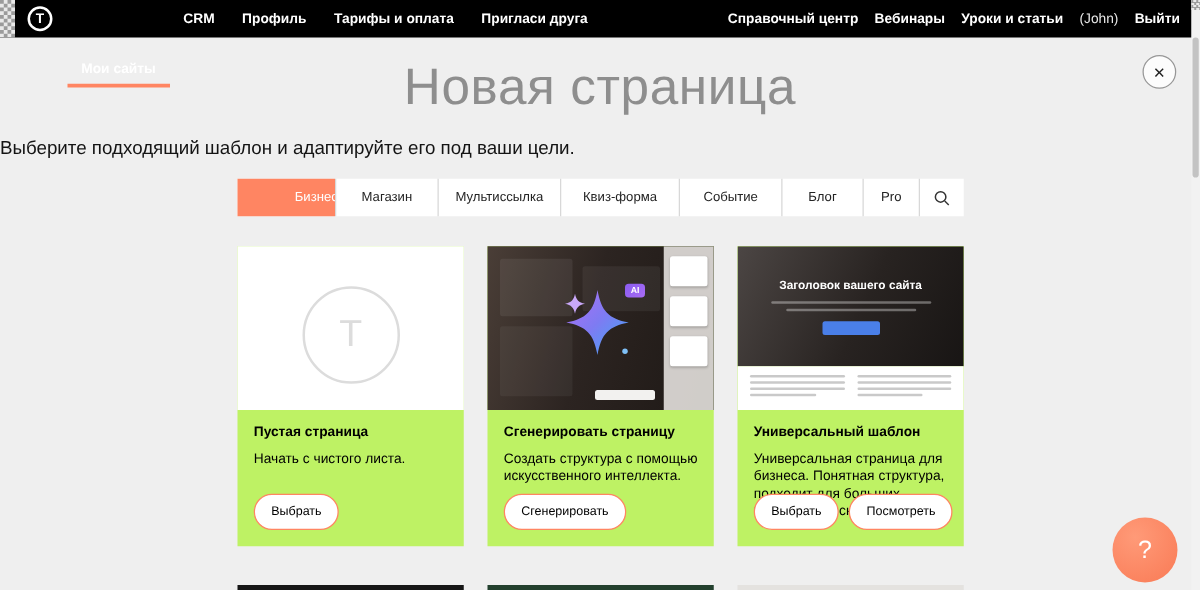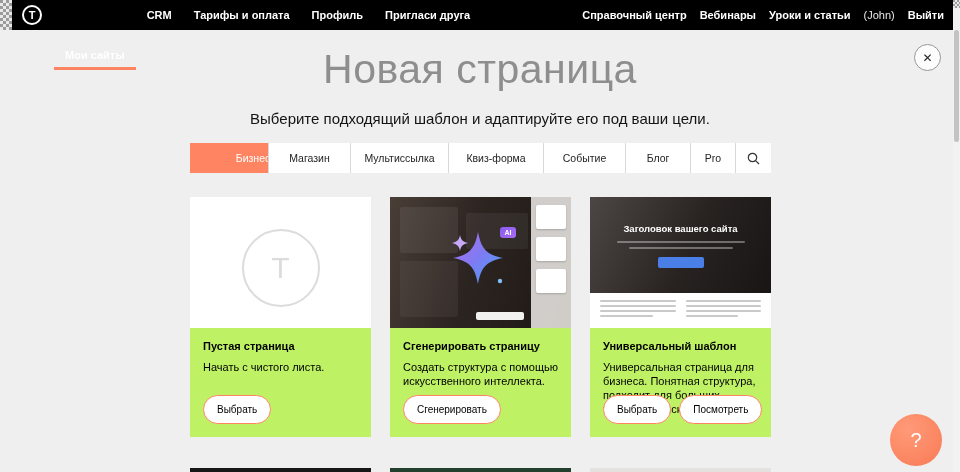--- a/index.html
+++ b/index.html
@@ -24,21 +24,21 @@
   .nav-left{display:flex;height:100%;margin-left:12px;}
   .nav-item{display:flex;align-items:center;padding:0 11px;color:#fff;font-size:11px;font-weight:700;
     height:100%;text-decoration:none;cursor:pointer;white-space:nowrap;}
   .nav-item.active{border-bottom:3px solid var(--accent);padding-top:3px;margin-top:40px;}
   .nav-right{margin-left:auto;margin-right:16px;display:flex;align-items:center;gap:13px;}
   .nav-right a{color:#fff;font-size:11px;font-weight:700;text-decoration:none;cursor:pointer;white-space:nowrap;}
   .nav-right .user{color:#e8e8e8;font-size:11px;font-weight:400;white-space:nowrap;}
   
   .page-title{position:absolute;top:46px;left:0;width:960px;text-align:center;
     font-size:41px;font-weight:300;color:#8e8e8e;letter-spacing:.5px;}
-  .page-subtitle{position:absolute;top:110px;left:0;width:960px;text-align:center;font-size:15px;color:#141414;}
+  .page-subtitle{position:absolute;top:110px;left:0;width:960px;font-size:15px;color:#141414;}
   .close-btn{position:absolute;top:44px;left:914px;width:27px;height:27px;border-radius:50%;
     background:#fcfcfc;border:1px solid #979797;display:flex;align-items:center;justify-content:center;
     font-size:12px;color:#222;cursor:pointer;z-index:6;}
   
   .tabbar{position:absolute;top:143px;left:190px;width:581px;height:30px;display:flex;background:#fff;}
   .tab{display:flex;align-items:center;justify-content:center;font-size:10.5px;color:#242424;
     border-left:1px solid #d8d8d8;cursor:pointer;}
   .tab:first-child{border-left:none;}
   .tab.active{background:var(--accent);color:#fff;border-left:none;padding-left:48px;}
   .tab.search svg{display:block;}
@@ -99,22 +99,22 @@
 <body>
 
 <header class="topbar">
   <div class="checker-left"></div>
   <div class="logo">
     <span>T</span>
   </div>
   <nav class="nav-left">
     <a class="nav-item active">Мои сайты</a>
     <a class="nav-item">CRM</a>
+    <a class="nav-item">Профиль</a>
     <a class="nav-item">Тарифы и оплата</a>
-    <a class="nav-item">Профиль</a>
     <a class="nav-item">Пригласи друга</a>
   </nav>
   <nav class="nav-right">
     <a>Справочный центр</a>
     <a>Вебинары</a>
     <a>Уроки и статьи</a>
     <span class="user">(John)</span>
     <a>Выйти</a>
   </nav>
 </header>

